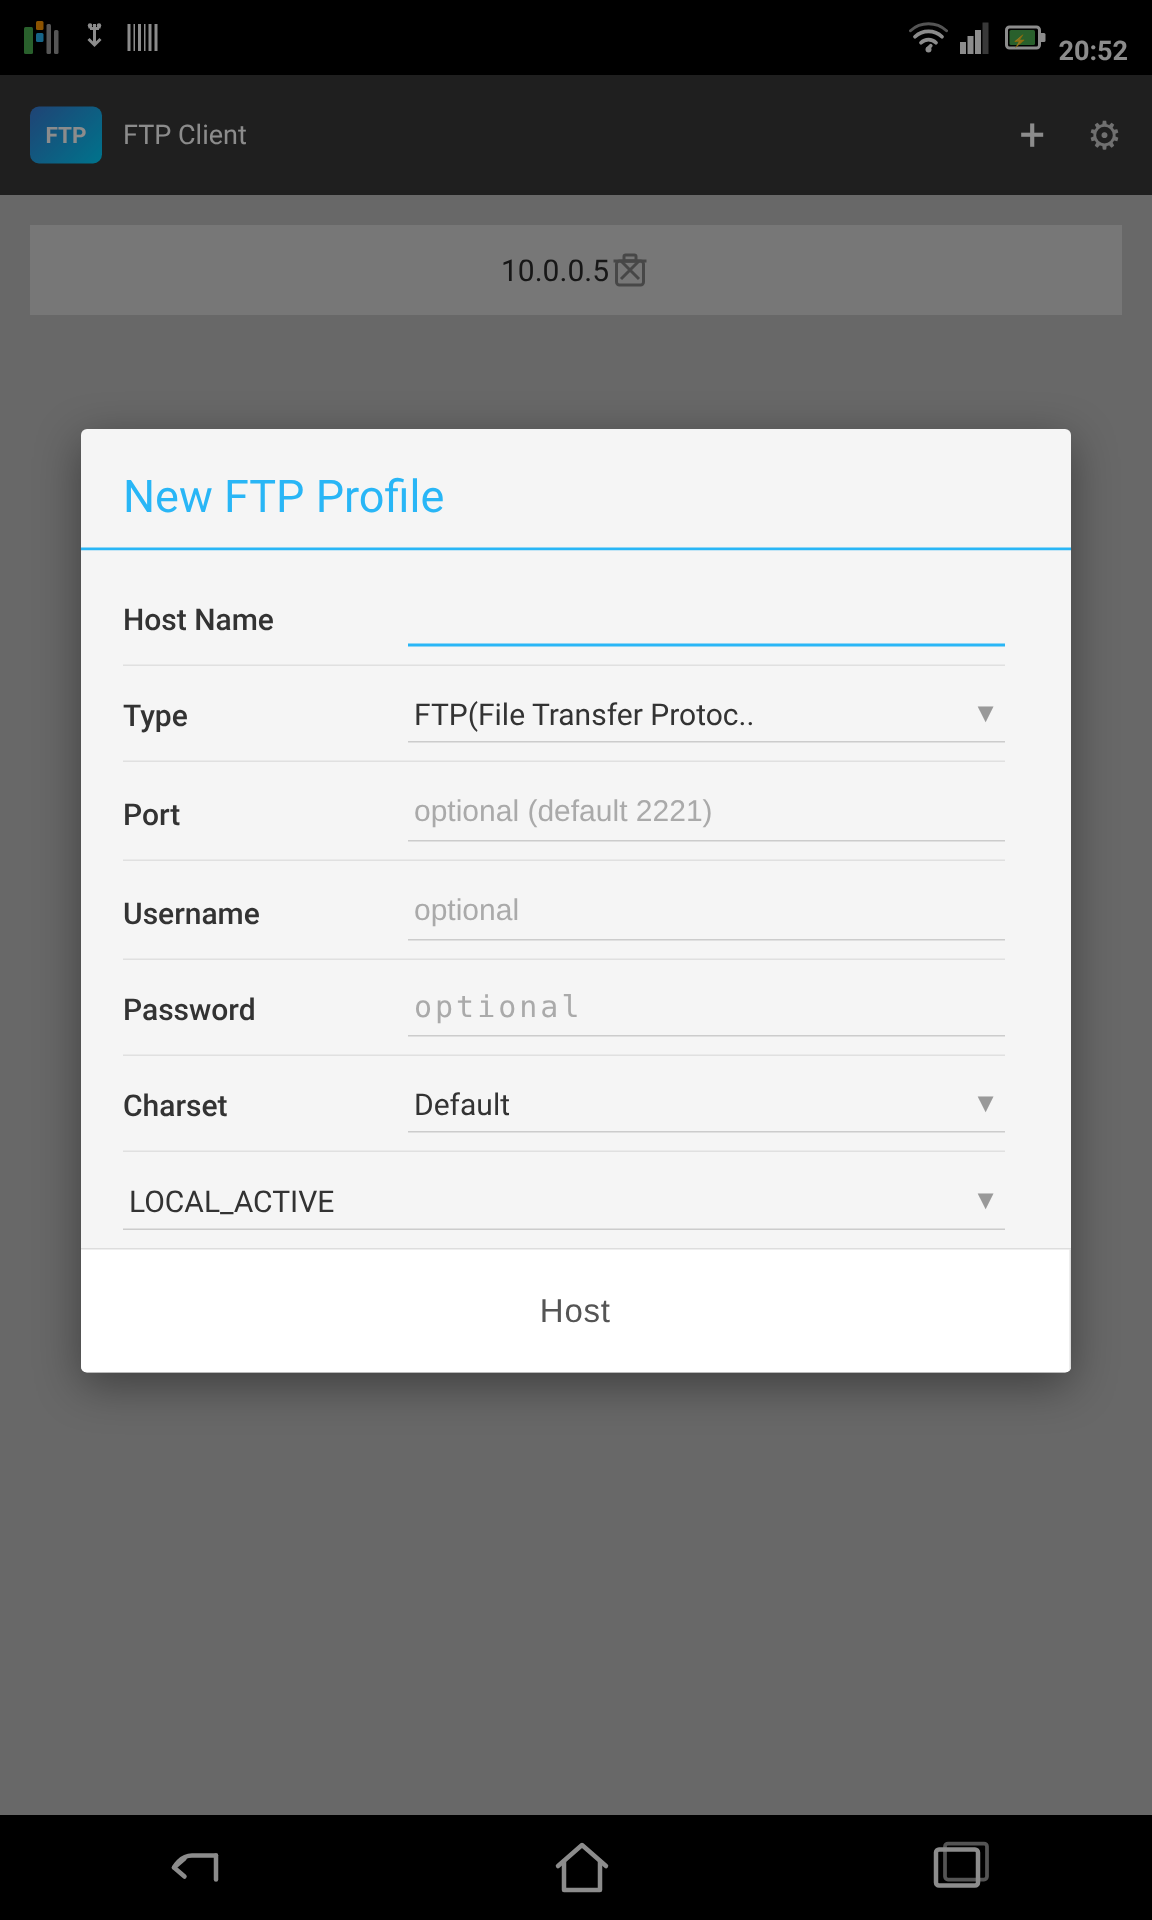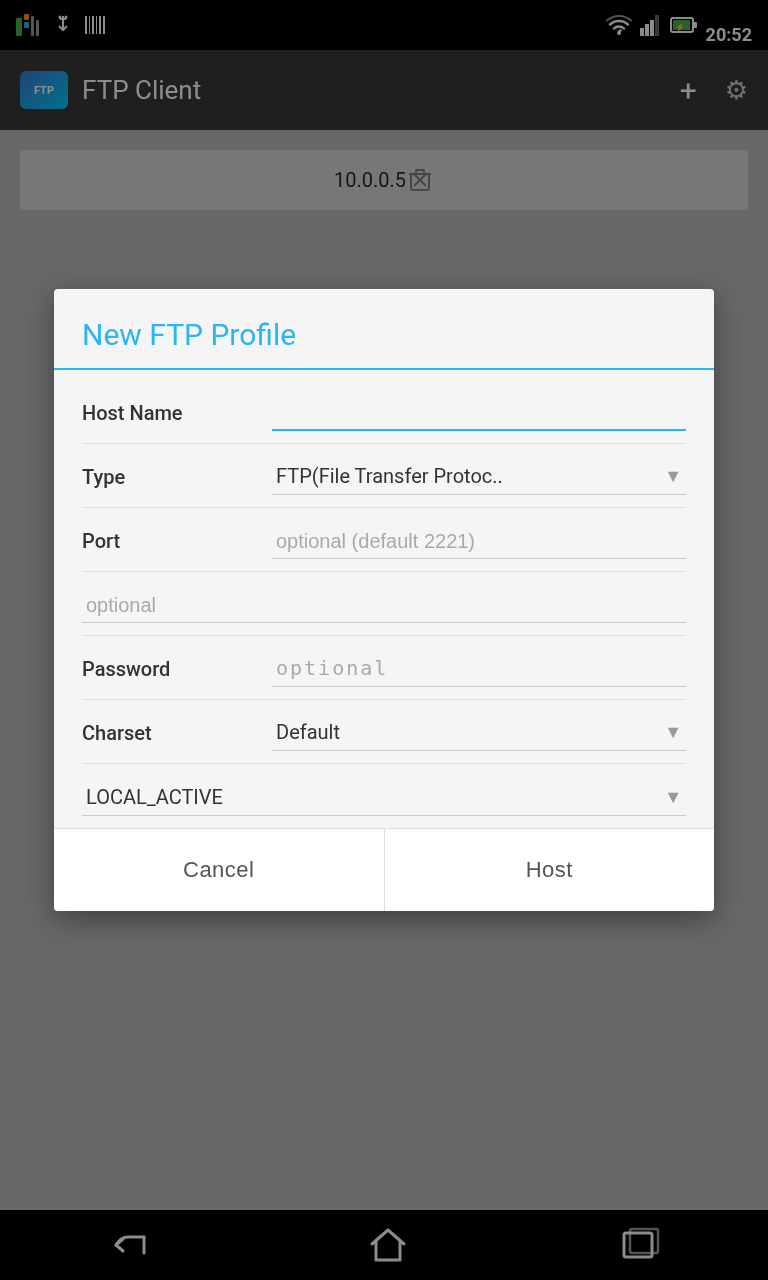--- a/index.html
+++ b/index.html
@@ -62,27 +62,27 @@
       gap: 14px;
     }
     .ftp-logo {
       width: 48px;
       height: 38px;
       background: linear-gradient(135deg, #3a7bd5, #00d2ff);
       border-radius: 6px;
       display: flex;
       align-items: center;
       justify-content: center;
-      font-size: 11px;
+      font-size: 15px;
       font-weight: bold;
       color: #fff;
     }
     .app-title {
       color: #fff;
-      font-size: 26px;
+      font-size: 18px;
       font-weight: 400;
     }
     .app-bar-right {
       display: flex;
       gap: 28px;
       align-items: center;
     }
 
     
     .bg-content {
@@ -142,21 +142,21 @@
       margin-top: -80px;
     }
     .dialog-title {
       padding: 28px 28px 16px 28px;
       font-size: 30px;
       color: #29b6f6;
       font-weight: 400;
       border-bottom: 2px solid #29b6f6;
     }
     .dialog-body {
-      padding: 10px 28px 0 28px;
+      padding: 10px 44px 0 28px;
       background: #f5f5f5;
     }
     .form-row {
       display: flex;
       align-items: flex-end;
       padding: 12px 0;
       border-bottom: 1px solid #e0e0e0;
       min-height: 64px;
     }
     .form-label {
@@ -171,21 +171,21 @@
       flex: 1;
       display: flex;
       align-items: center;
       position: relative;
     }
     .form-input {
       width: 100%;
       border: none;
       border-bottom: 2px solid #29b6f6;
       background: transparent;
-      font-size: 16px;
+      font-size: 24px;
       color: #333;
       padding: 6px 4px;
       outline: none;
     }
     .form-input::placeholder {
       color: #aaa;
       font-size: 20px;
     }
     .form-input-readonly {
       width: 100%;
@@ -331,20 +331,21 @@
       </div>
 
       <div class="form-row">
         <div class="form-label">Port</div>
         <div class="form-input-wrap">
           <input class="form-input" type="text" value="" placeholder="optional (default 2221)" style="border-bottom: 1px solid rgb(204, 204, 204);">
         </div>
       </div>
 
       <div class="form-row">
+        <div class="form-label">Username</div>
         <div class="form-input-wrap">
           <input class="form-input" type="text" value="" placeholder="optional" style="border-bottom: 1px solid rgb(204, 204, 204);">
         </div>
       </div>
 
       <div class="form-row">
         <div class="form-label">Password</div>
         <div class="form-input-wrap">
           <input class="form-input" type="password" value="" placeholder="optional" style="border-bottom: 1px solid rgb(204, 204, 204); font-family: monospace; font-size: 22px; letter-spacing: 2px;">
         </div>
@@ -365,21 +366,20 @@
           <div class="form-input-readonly" style="cursor:pointer;">
             <span>LOCAL_ACTIVE</span>
             <span class="dropdown-arrow">▼</span>
           </div>
         </div>
       </div>
 
     </div>
 
     <div class="dialog-buttons">
-      <button class="dialog-btn">Cancel</button>
       <button class="dialog-btn">Host</button>
     </div>
   </div>
 </div>
 
 <div class="bottom-nav">
 
   <div style="cursor:pointer;">
     <svg width="50" height="36" viewBox="0 0 50 36" fill="none">
       <path d="M10 18 C10 18 14 10 22 10 L38 10" stroke="white" stroke-width="3" fill="none" stroke-linecap="round"></path>

